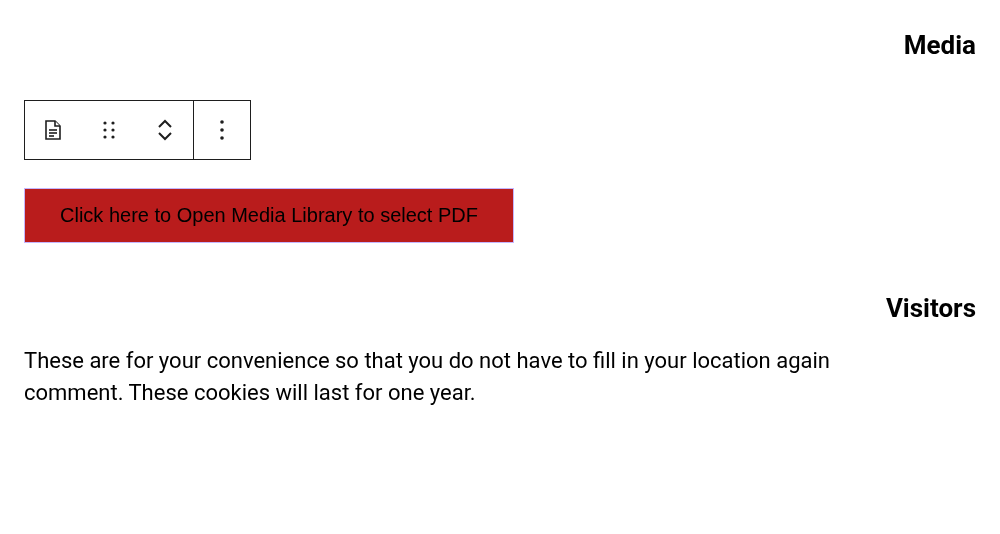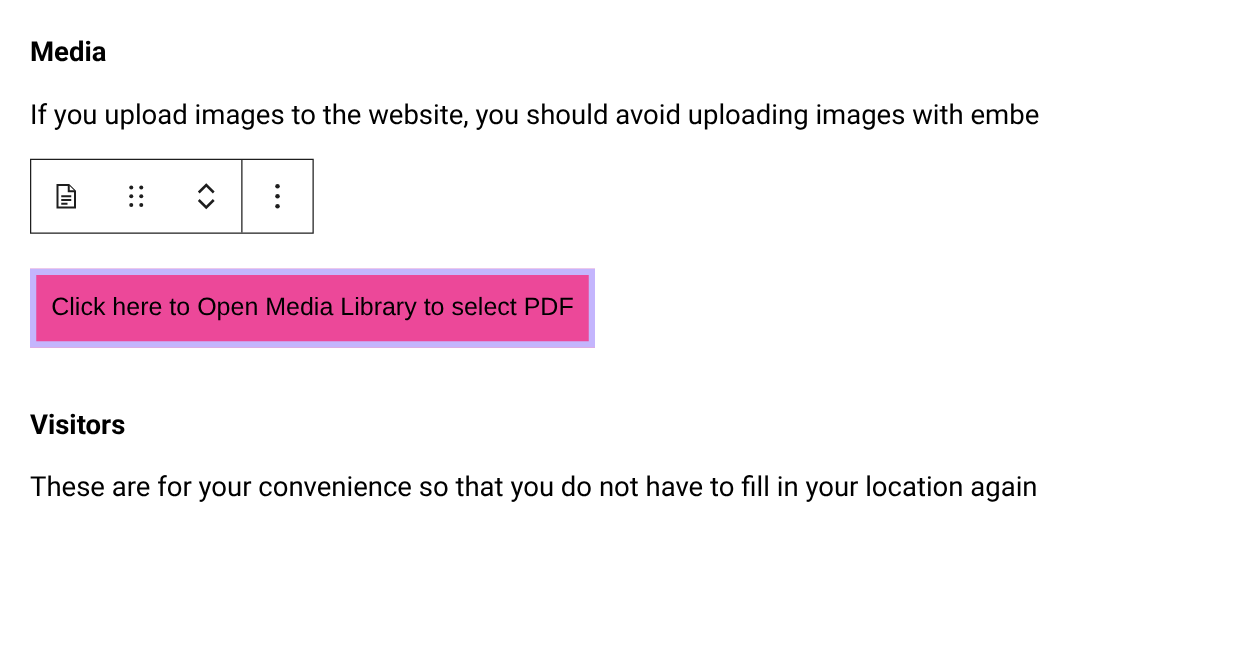--- a/index.html
+++ b/index.html
@@ -6,24 +6,25 @@
     body {
       font-family: -apple-system, BlinkMacSystemFont, "Segoe UI", Roboto, sans-serif;
       background: #fff;
       color: #1e1e1e;
       padding: 30px 24px;
       width: 1000px;
       height: 534px;
       overflow: hidden;
     }
     h2 {
-      font-size: 22px;
+      font-size: 26px;
       font-weight: 700;
       color: #000;
       margin-bottom: 22px;
+      text-align: right;
     }
     h2.cookies-heading { margin-top: 40px; }
     p {
       font-size: 22px;
       line-height: 1.45;
       color: #000;
       margin-bottom: 18px;
       white-space: nowrap;
       overflow: hidden;
     }
@@ -54,38 +55,37 @@
       cursor: pointer;
       color: #1e1e1e;
     }
     .toolbar-btn.mover {
       flex-direction: column;
       gap: 2px;
     }
     .toolbar-btn svg { display: block; }
     .media-placeholder {
       display: inline-block;
-      border: 5px solid #c4b5fd;
-      background: #ec4899;
-      padding: 15px 12px;
+      border: 1px solid #c4b5fd;
+      background: #b91c1c;
+      padding: 15px 35px;
       font-size: 20px;
       color: #000;
       cursor: pointer;
       margin-bottom: 10px;
     }
   </style>
 </head>
 <body>
 
 
 
 <h2>Media</h2>
 
 <p>
-  <span class="line">If you upload images to the website, you should avoid uploading images with embe</span>
 </p>
 
 <div class="block-toolbar">
   <div class="toolbar-group">
     <button class="toolbar-btn">
       <span>
         <svg width="20" height="22" viewBox="0 0 20 22" fill="none" stroke="#1e1e1e" stroke-width="1.6">
           <path d="M3 2 h9 l5 5 v13 h-14 z" fill="#fff"></path>
           <path d="M12 2 v5 h5" fill="#fff"></path>
           <line x1="6" y1="11" x2="14" y2="11"></line>
@@ -133,16 +133,17 @@
 </div>
 
 <div>
   <button class="media-placeholder">Click here to Open Media Library to select PDF</button>
 </div>
 
 <h2 class="cookies-heading">Visitors</h2>
 
 <p>
   <span class="line">These are for your convenience so that you do not have to fill in your location again </span>
+  <span class="line">comment. These cookies will last for one year.</span>
 </p>
 
 
 
 
 </body></html>

